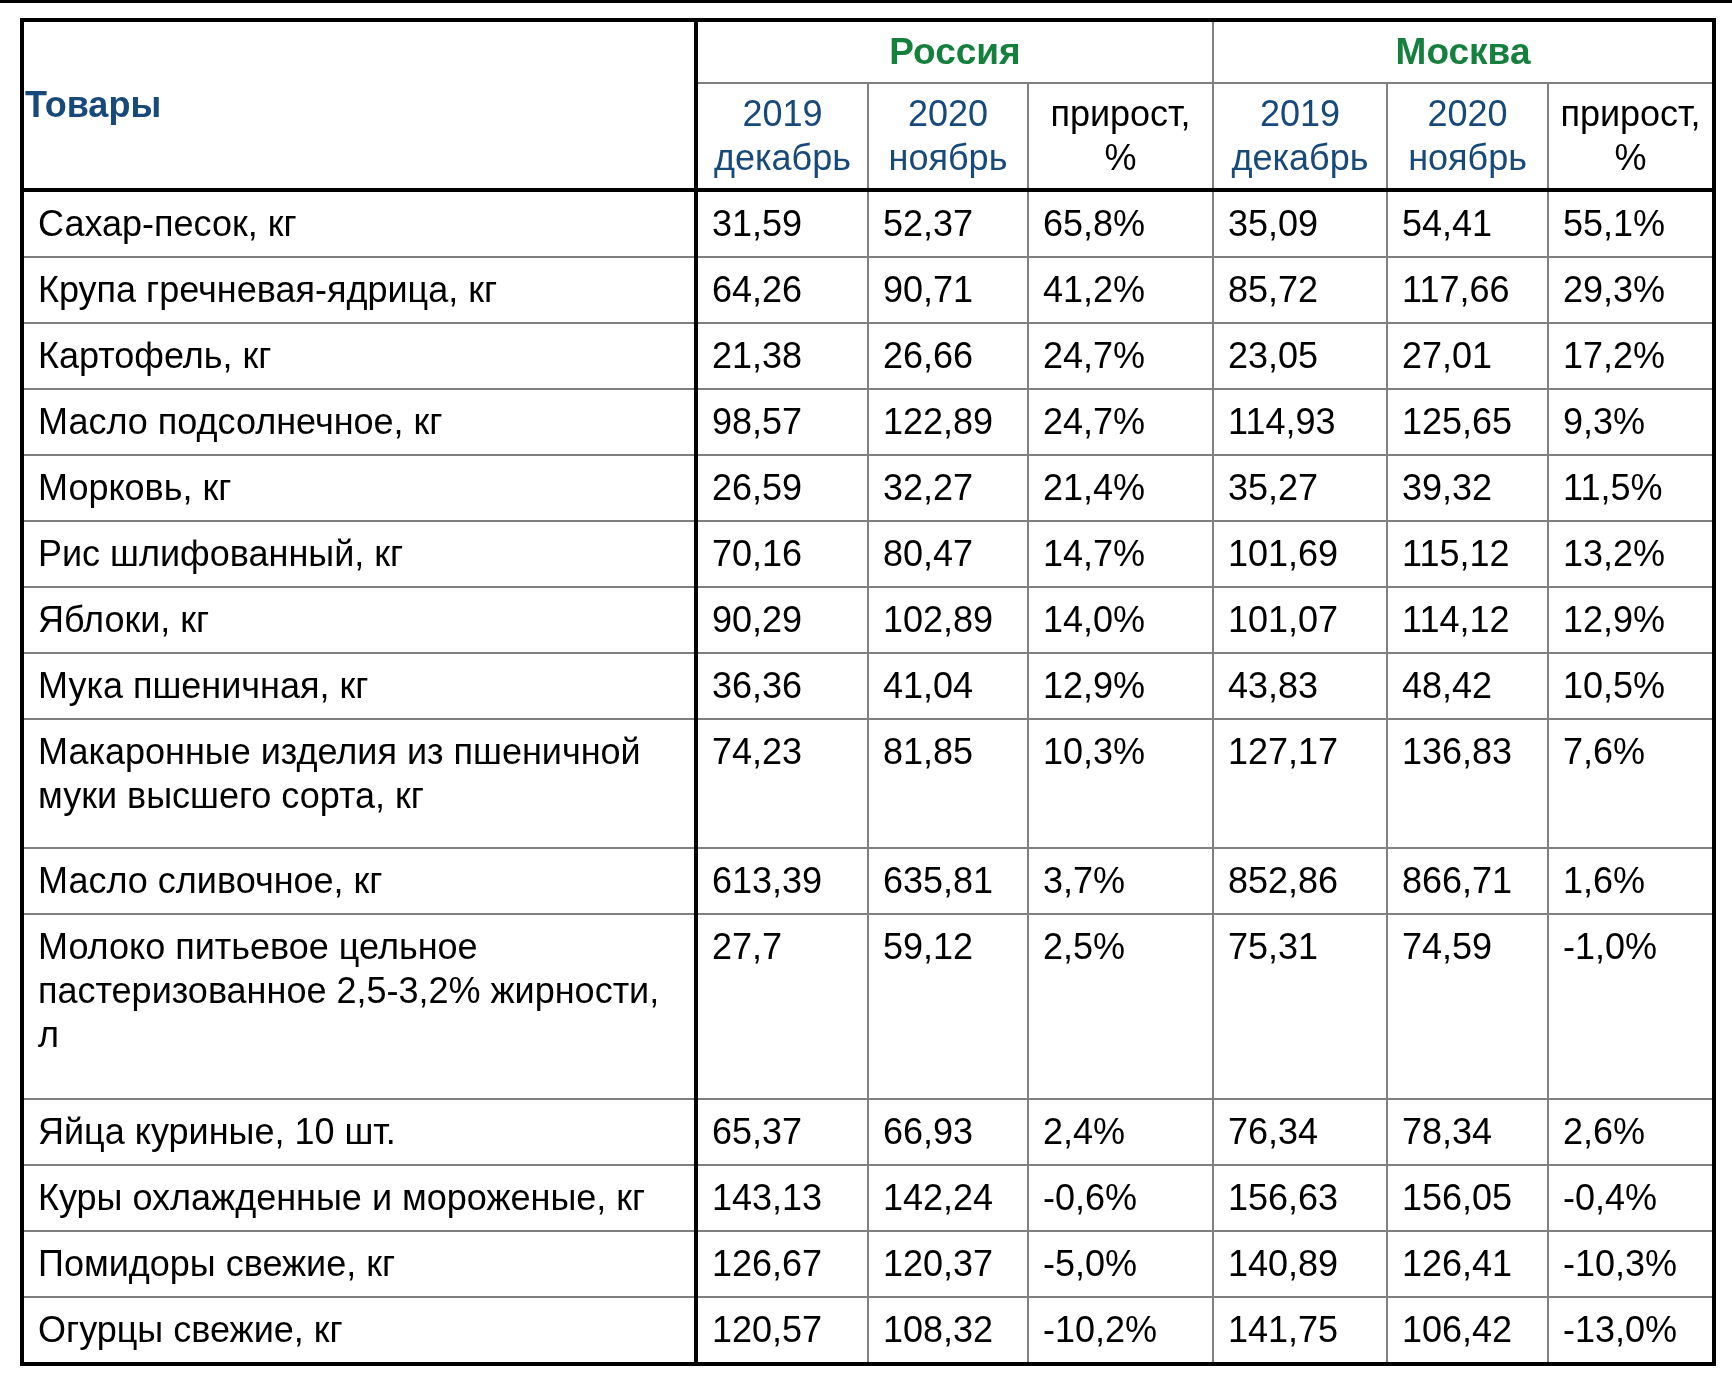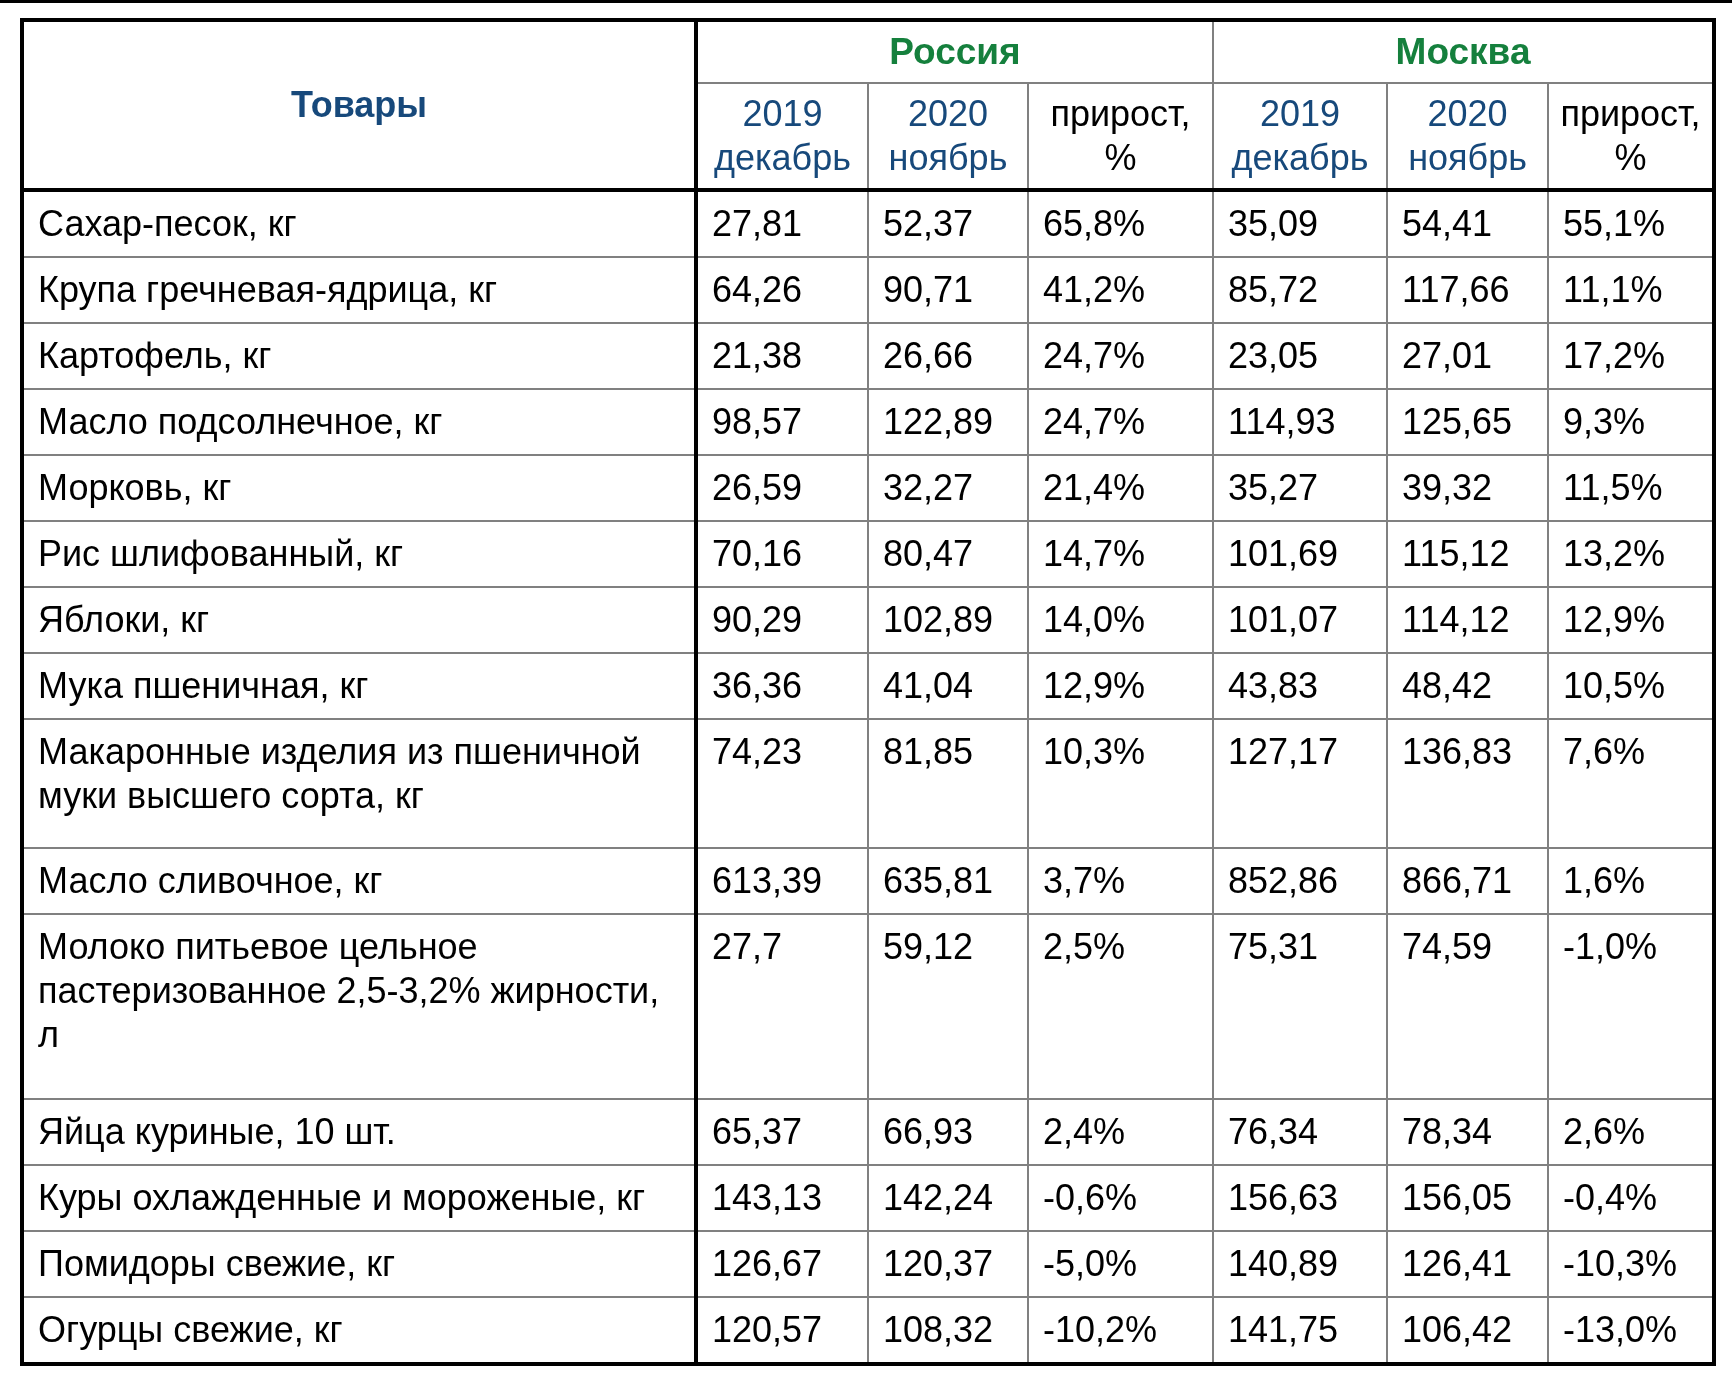--- a/index.html
+++ b/index.html
@@ -33,21 +33,21 @@
     line-height: 44px;
     font-weight: normal;
     background: #ffffff;
   }
   
   th.products-head {
     border-right: 4px solid #000000;
     color: #17497B;
     font-weight: bold;
     font-size: 36px;
-    text-align: center;
+    text-align: left;
     vertical-align: middle;
   }
   td.product-cell {
     border-right: 4px solid #000000;
     color: #000000;
     text-align: left;
     padding: 10px 14px 10px 14px;
     vertical-align: top;
   }
   
@@ -124,35 +124,35 @@
       </th>
       <th class="sub-head sub-black">
         <span class="hline">прирост,</span>
         <span class="hline">%</span>
       </th>
     </tr>
   </thead>
   <tbody>
       <tr>
     <td class="product-cell">Сахар-песок, кг</td>
-    <td class="value-cell">27,81</td>
+    <td class="value-cell">31,59</td>
     <td class="value-cell">52,37</td>
     <td class="value-cell">65,8%</td>
     <td class="value-cell">35,09</td>
     <td class="value-cell">54,41</td>
     <td class="value-cell">55,1%</td>
   </tr>
       <tr>
     <td class="product-cell">Крупа гречневая-ядрица, кг</td>
     <td class="value-cell">64,26</td>
     <td class="value-cell">90,71</td>
     <td class="value-cell">41,2%</td>
     <td class="value-cell">85,72</td>
     <td class="value-cell">117,66</td>
-    <td class="value-cell">11,1%</td>
+    <td class="value-cell">29,3%</td>
   </tr>
       <tr>
     <td class="product-cell">Картофель, кг</td>
     <td class="value-cell">21,38</td>
     <td class="value-cell">26,66</td>
     <td class="value-cell">24,7%</td>
     <td class="value-cell">23,05</td>
     <td class="value-cell">27,01</td>
     <td class="value-cell">17,2%</td>
   </tr>

